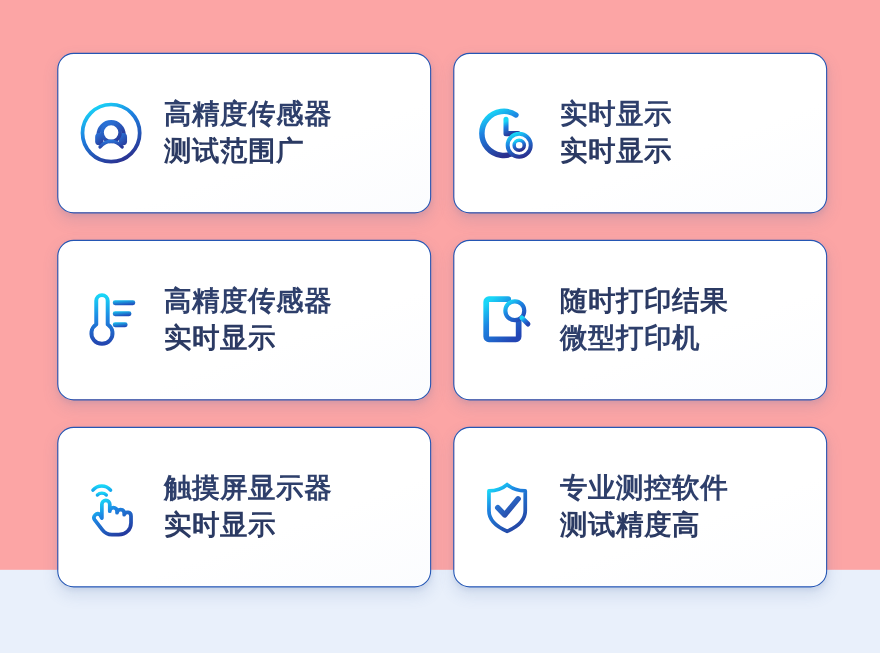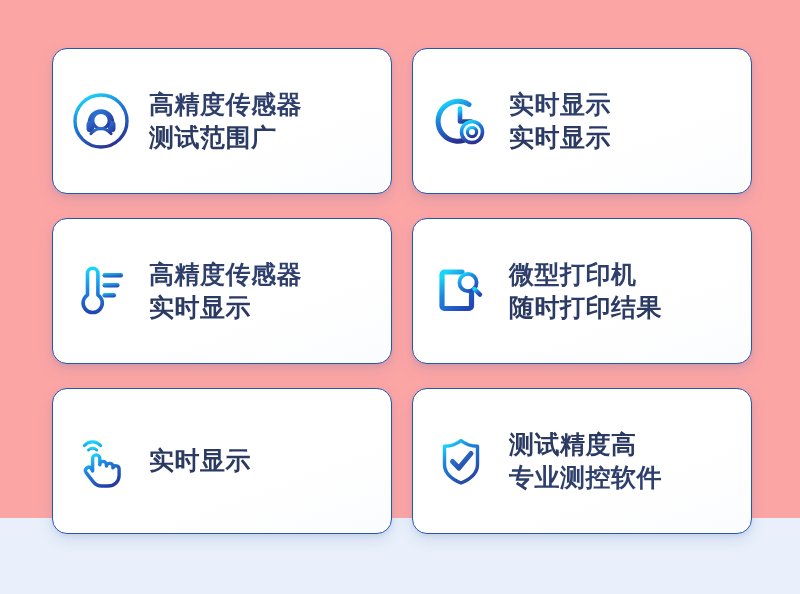--- a/index.html
+++ b/index.html
@@ -176,22 +176,22 @@
               <stop offset="100%" stop-color="#2346b4"></stop>
             </linearGradient>
           </defs>
           <path d="M31 11H13.5a2.5 2.5 0 0 0-2.5 2.5V45a2.5 2.5 0 0 0 2.5 2.5H38A2.5 2.5 0 0 0 40.5 45V29" fill="none" stroke="url(#g4)" stroke-width="5.2" stroke-linecap="round" stroke-linejoin="round"></path>
           <circle cx="37" cy="21.5" r="9" fill="#ffffff"></circle>
           <circle cx="37" cy="21.5" r="8.6" fill="none" stroke="url(#g4)" stroke-width="3.8"></circle>
           <path d="M43.4 28l5.6 5.6" fill="none" stroke="url(#g4)" stroke-width="4.4" stroke-linecap="round"></path>
         </svg>
       </div>
       <div class="card-text">
+        <div class="card-line line-2">随时打印结果</div>
         <div class="card-line line-1">微型打印机</div>
-        <div class="card-line line-2">随时打印结果</div>
       </div>
     </div>
 
     <div class="feature-card">
       <div class="card-icon">
         <svg width="60" height="60" viewBox="0 0 60 60">
           <defs>
             <linearGradient id="g5" x1="0.2" y1="0" x2="0.8" y2="1">
               <stop offset="0%" stop-color="#19d6f7"></stop>
               <stop offset="34%" stop-color="#1d85e2"></stop>
@@ -208,20 +208,21 @@
           <path d="M21.6 40V27.5a3.6 3.6 0 0 1 7.2 0v6.2
                    a3.3 3.3 0 0 1 6.6 0v1.4
                    a3.3 3.3 0 0 1 6.5 0v1.8
                    a3.2 3.2 0 0 1 6.2 1.1v6.4
                    c0 6-4.6 10.6-11.2 10.6h-6.2
                    c-4 0-6.6-1.7-8.8-4.6l-6.8-8.8
                    a3.4 3.4 0 0 1 4.8-4.7z" fill="none" stroke="url(#g5)" stroke-width="3.4" stroke-linejoin="round" stroke-linecap="round"></path>
         </svg>
       </div>
       <div class="card-text">
+        <div class="card-line line-1">触摸屏显示器</div>
         <div class="card-line line-2">实时显示</div>
       </div>
     </div>
 
     <div class="feature-card">
       <div class="card-icon">
         <svg width="60" height="60" viewBox="0 0 60 60">
           <defs>
             <linearGradient id="g6" x1="0.2" y1="0" x2="0.8" y2="1">
               <stop offset="0%" stop-color="#19d6f7"></stop>
@@ -232,19 +233,19 @@
               <stop offset="0%" stop-color="#2a7fdc"></stop>
               <stop offset="100%" stop-color="#27409f"></stop>
             </linearGradient>
           </defs>
           <path d="M30 9.5c-4.8 4.1-10.3 5.6-16.5 5.8v18.1c0 8.4 6.6 14.4 16.5 18.6
                    9.9-4.2 16.5-10.2 16.5-18.6V15.3C40.3 15.1 34.8 13.6 30 9.5z" fill="none" stroke="url(#g6)" stroke-width="3.4" stroke-linejoin="round"></path>
           <path d="M21.5 30.5l6.3 6.6L40 22.5" fill="none" stroke="url(#g6b)" stroke-width="5" stroke-linecap="round" stroke-linejoin="round"></path>
         </svg>
       </div>
       <div class="card-text">
+        <div class="card-line line-1">专业测控软件</div>
         <div class="card-line line-2">测试精度高</div>
-        <div class="card-line line-1">专业测控软件</div>
       </div>
     </div>
 
   </div>
 </div>
 
 </body></html>

